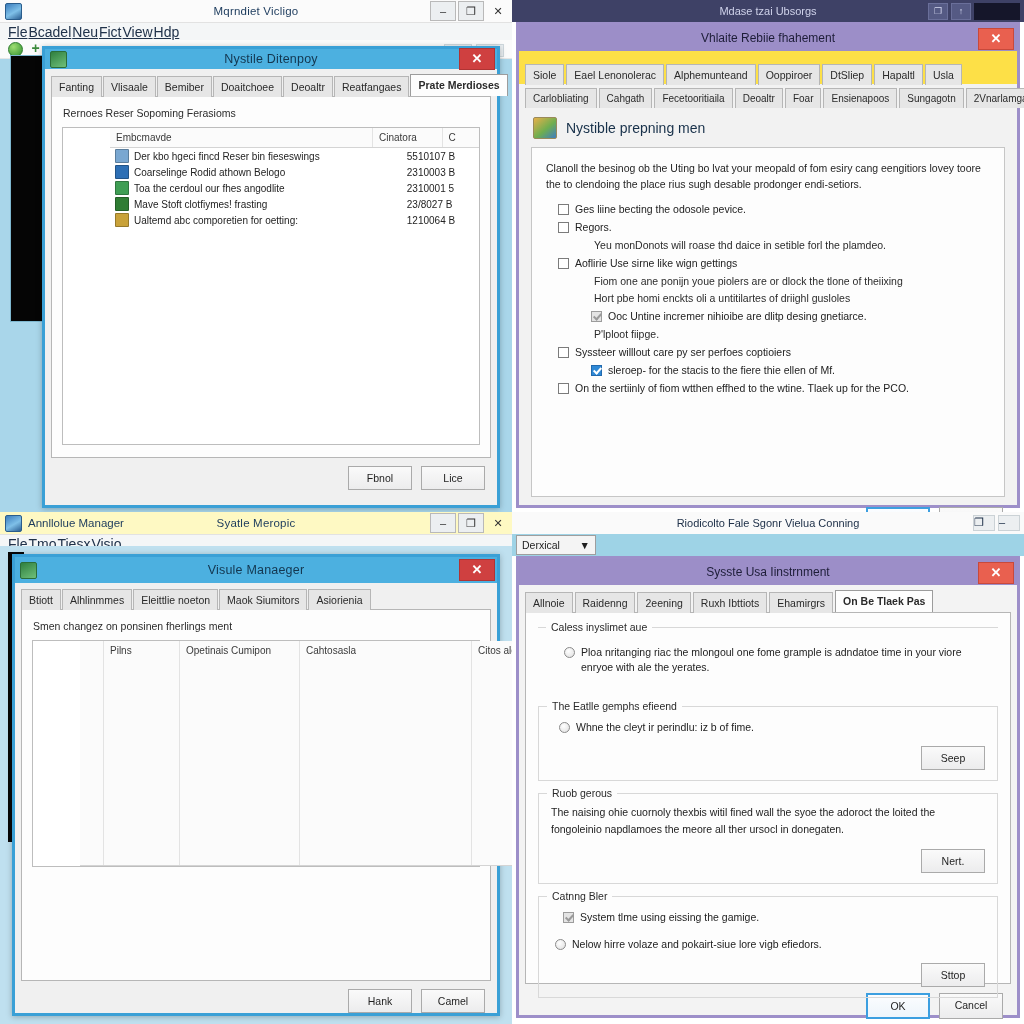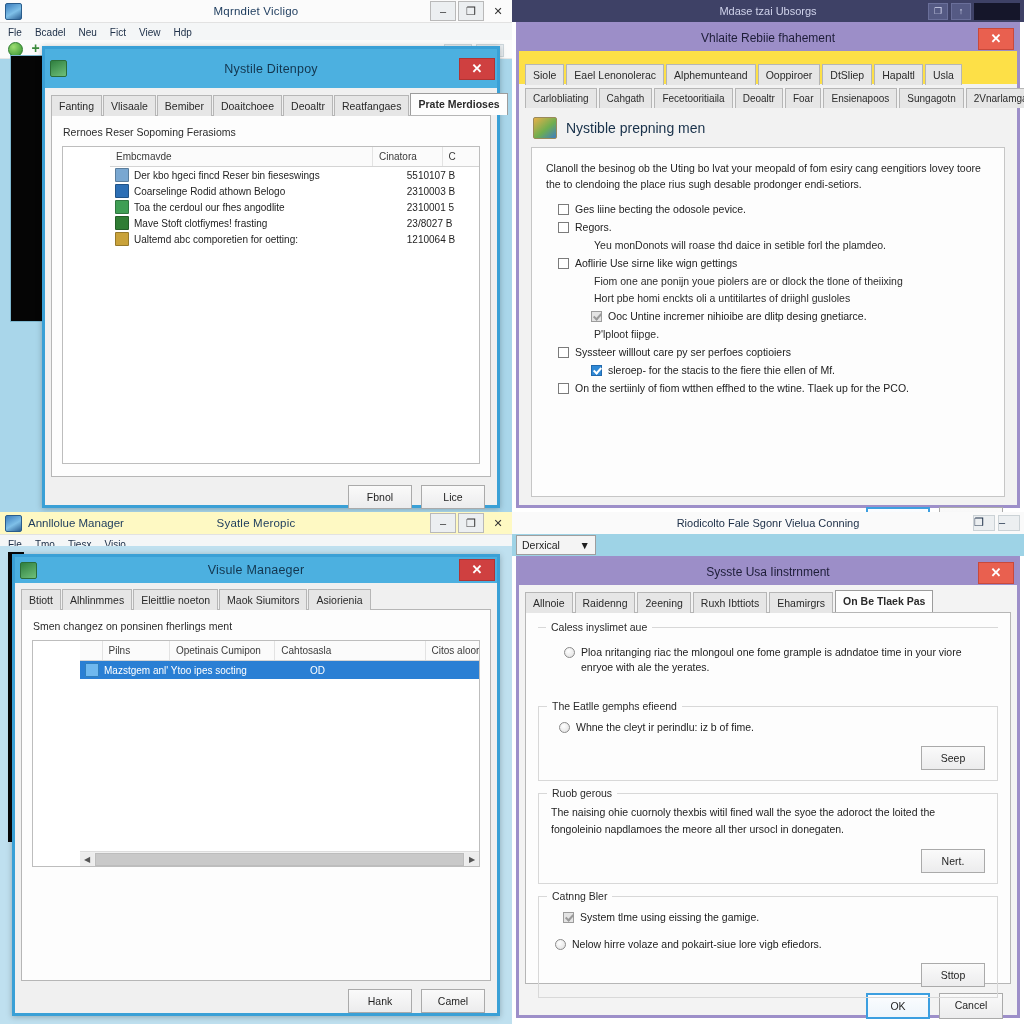--- a/index.html
+++ b/index.html
@@ -86,26 +86,27 @@
     color: #fff;
     font-size: 13px;
     line-height: 19px;
     text-align: center;
     font-weight: 600;
   }
   .menubar {
     height: 18px;
     display: flex;
     align-items: center;
-    gap: 13px;
+    gap: 1px;
     padding: 0 8px;
-    font-size: 10px;
+    font-size: 14px;
     color: #20324a;
     background: #f4f6f7;
     border-bottom: 1px solid #e0e3e5;
+    text-decoration: underline;
   }
   .menubar span { cursor: default; }
 
   
   .tabstrip {
     display: flex;
     align-items: flex-end;
     gap: 1px;
     padding: 5px 6px 0 6px;
     font-size: 10.5px;
@@ -496,21 +497,21 @@
         <span class="ic-green"></span>
         <span class="ic-plus">+</span>
       </div>
       <div class="q1-ghost">
         <i></i>
         <i></i>
       </div>
       <div class="q1-black"></div>
 
       <div class="win" style="left:42px;top:46px;width:458px;height:462px;border:3px solid #3aa0d6;box-shadow:0 1px 6px rgba(0,0,0,.25);">
-        <div class="titlebar" style="background:#4cb0e0;height:39px;">
+        <div class="titlebar" style="background:#4cb0e0;height:20px;">
           <span class="tb-ico" style="background:linear-gradient(150deg,#2f7f3f,#6fc07a);border-color:#2b6e39;"></span>
           <span class="tb-title" style="color:#13364f;font-size:12.5px;">Nystile Ditenpoy</span>
           <span class="tb-btns">
             <span class="tb-close">✕</span>
           </span>
         </div>
 
         <div class="tabstrip">
           <div class="tab">Fanting</div>
           <div class="tab">Vlisaale</div>
@@ -702,21 +703,21 @@
         <div class="tab">Btiott</div>
         <div class="tab">Alhlinmmes</div>
         <div class="tab">Eleittlie noeton</div>
         <div class="tab">Maok Siumitors</div>
         <div class="tab">Asiorienia</div>
       </div>
 
       <div class="tabpage" style="height:372px;">
         <div class="hint">Smen changez on ponsinen fherlings ment</div>
 
-        <div class="listbox" style="height:227px;display:flex;flex-direction:column;">
+        <div class="listbox" style="height:227px;display:flex;flex-direction:row;">
           <div class="lhead">
             <div style="width:24px;"></div>
             <div style="width:76px;">Pilns</div>
             <div style="width:120px;">Opetinais Cumipon</div>
             <div style="width:172px;">Cahtosasla</div>
             <div style="width:60px;border-right:none;">Citos alooral</div>
           </div>
 
           <div class="lrow sel" style="height:18px;">
             <span class="c-name" style="width:220px;">

